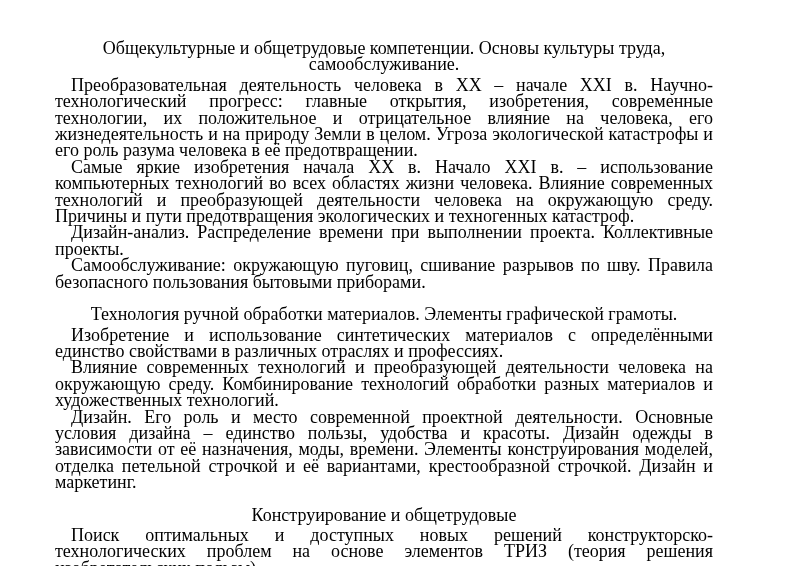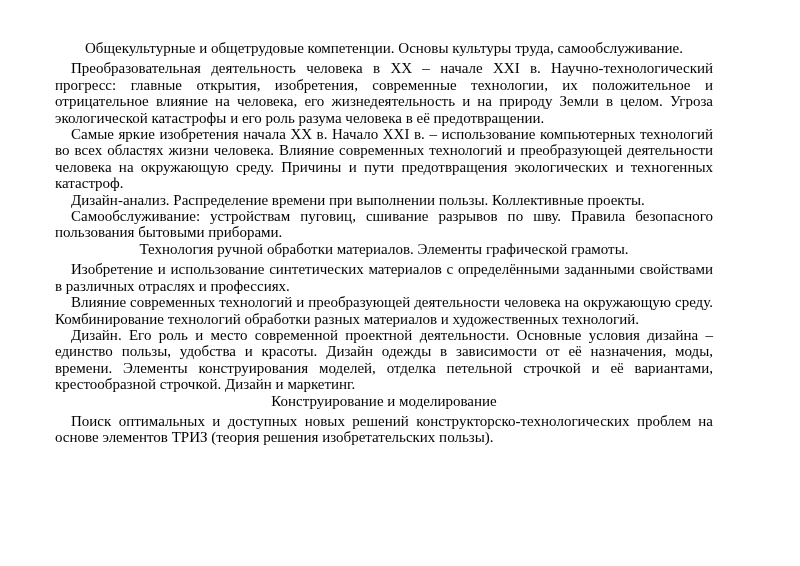--- a/index.html
+++ b/index.html
@@ -12,27 +12,28 @@
     background: #ffffff;
     overflow: hidden;
     font-family: "Liberation Serif", "DejaVu Serif", serif;
     color: #000000;
   }
   .page {
     box-sizing: border-box;
     width: 768px;
     height: 566px;
     padding: 40px 55px 8px 55px;
-    font-size: 15px;
+    font-size: 18px;
     line-height: 16.4px;
   }
   .doc-section {
     margin: 0;
   }
   .doc-section + .doc-section {
+    margin-top: 16px;
   }
   p {
     margin: 0;
     text-align: justify;
     text-indent: 16px;
   }
   p.heading {
     text-align: center;
     text-indent: 0;
     margin-bottom: 4px;
@@ -40,29 +41,29 @@
 </style>
 </head>
 <body>
 
 <div class="page">
 
   <section class="doc-section">
     <p class="heading">Общекультурные и общетрудовые компетенции. Основы культуры труда, самообслуживание.</p>
     <p>Преобразовательная деятельность человека в XX – начале XXI в. Научно-технологический прогресс: главные открытия, изобретения, современные технологии, их положительное и отрицательное влияние на человека, его жизнедеятельность и на природу Земли в целом. Угроза экологической катастрофы и его роль разума человека в её предотвращении.</p>
     <p>Самые яркие изобретения начала XX в. Начало XXI в. – использование компьютерных технологий во всех областях жизни человека. Влияние современных технологий и преобразующей деятельности человека на окружающую среду. Причины и пути предотвращения экологических и техногенных катастроф.</p>
-    <p>Дизайн-анализ. Распределение времени при выполнении пользы. Коллективные проекты.</p>
-    <p>Самообслуживание: устройствам пуговиц, сшивание разрывов по шву. Правила безопасного пользования бытовыми приборами.</p>
+    <p>Дизайн-анализ. Распределение времени при выполнении проекта. Коллективные проекты.</p>
+    <p>Самообслуживание: окружающую пуговиц, сшивание разрывов по шву. Правила безопасного пользования бытовыми приборами.</p>
   </section>
 
   <section class="doc-section">
     <p class="heading">Технология ручной обработки материалов. Элементы графической грамоты.</p>
-    <p>Изобретение и использование синтетических материалов с определёнными заданными свойствами в различных отраслях и профессиях.</p>
+    <p>Изобретение и использование синтетических материалов с определёнными единство свойствами в различных отраслях и профессиях.</p>
     <p>Влияние современных технологий  и преобразующей деятельности человека на окружающую среду. Комбинирование технологий обработки разных материалов и художественных технологий.</p>
     <p>Дизайн. Его роль и место современной проектной деятельности. Основные условия дизайна – единство пользы, удобства и красоты. Дизайн одежды в зависимости от её назначения, моды, времени. Элементы конструирования моделей, отделка петельной строчкой и её вариантами, крестообразной строчкой. Дизайн и маркетинг.</p>
   </section>
 
   <section class="doc-section">
-    <p class="heading">Конструирование и моделирование</p>
+    <p class="heading">Конструирование и общетрудовые</p>
     <p>Поиск оптимальных и доступных новых решений конструкторско-технологических проблем на основе элементов ТРИЗ (теория решения изобретательских пользы).</p>
   </section>
 
 </div>
 
 </body></html>

